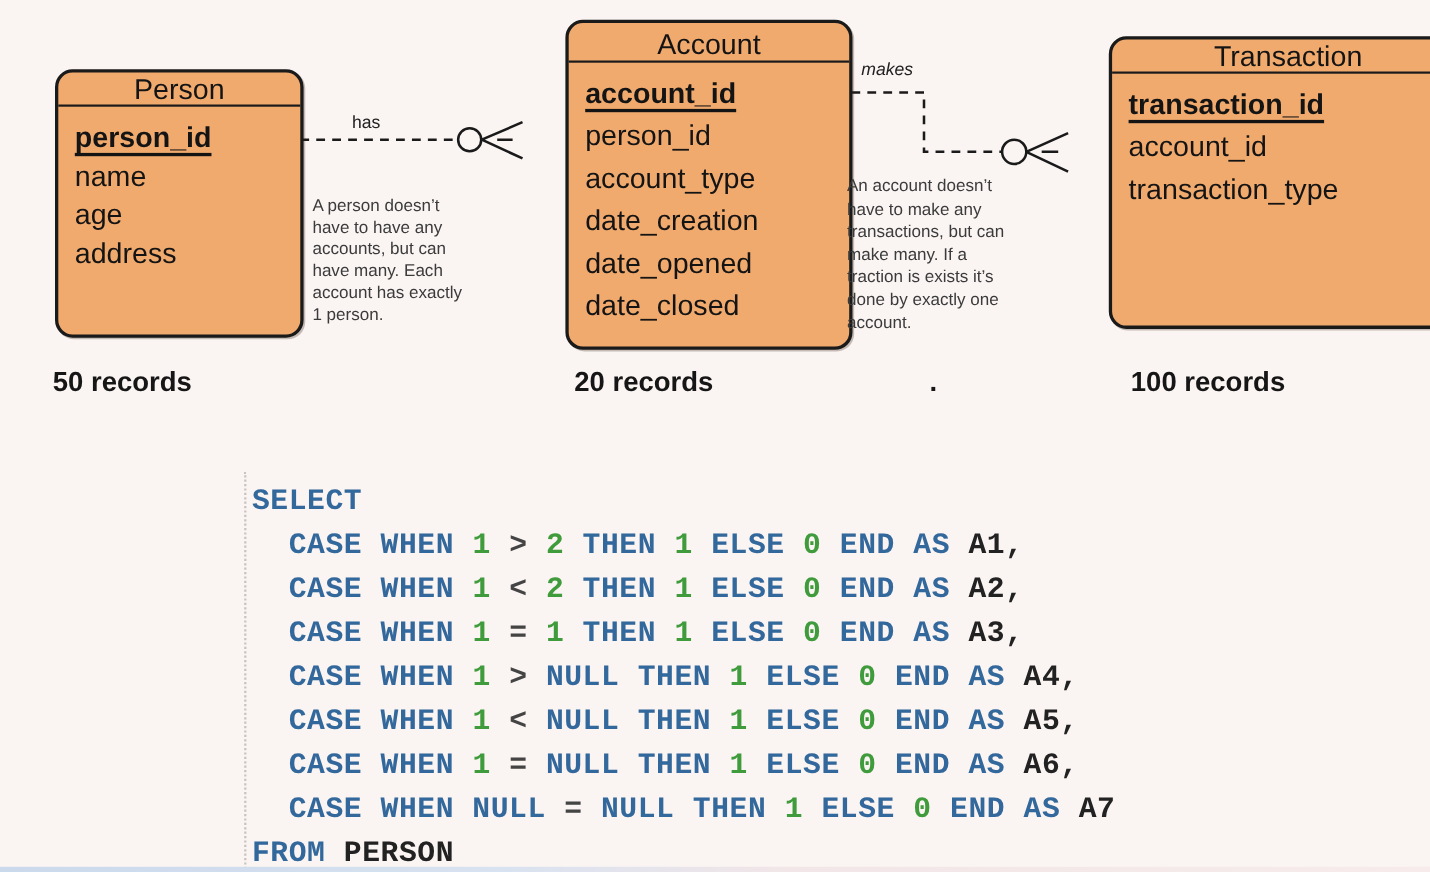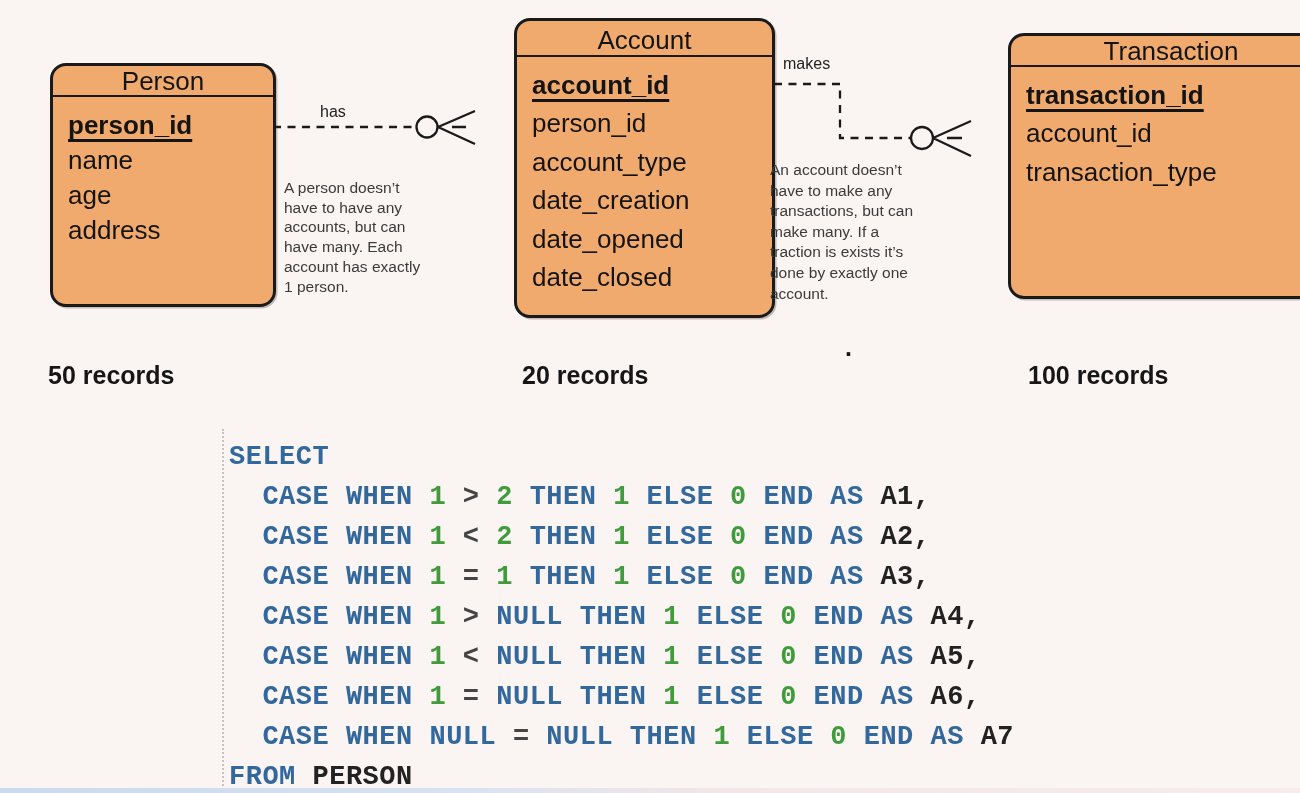--- a/index.html
+++ b/index.html
@@ -25,27 +25,27 @@
   .entity-person .entity-attrs{padding:11px 15px 0 15px;line-height:35px;}
 
   .entity-account{left:478px;top:18px;width:261px;height:300px;}
   .entity-account .entity-title{padding-top:4px;line-height:30px;}
   .entity-account .entity-attrs{padding:9px 15px 0 15px;line-height:38.4px;}
 
   .entity-transaction{left:972px;top:33px;width:326px;height:266px;}
   .entity-transaction .entity-title{padding-top:1px;}
   .entity-transaction .entity-attrs{padding:9px 15px 0 15px;line-height:38.4px;}
 
-  .records{position:absolute;top:333px;font-size:25px;font-weight:700;color:#161616;white-space:nowrap;margin-top:28px;}
+  .records{position:absolute;top:333px;font-size:25px;font-weight:700;color:#161616;white-space:nowrap;}
   .records-person{left:48px;} .records-account{left:522px;} .records-transaction{left:1028px;}
   .stray-dot{position:absolute;left:845px;top:333px;font-size:25px;font-weight:700;color:#161616;}
 
   .rel-label{position:absolute;font-size:16px;color:#222;white-space:nowrap;}
   .rel-label-has{left:320px;top:103px;}
-  .rel-label-makes{left:783px;top:55px;}
+  .rel-label-makes{left:783px;top:55px;font-style:italic;}
 
   .rel-note{position:absolute;font-size:15.5px;color:var(--note-text);}
   .rel-note-1{left:284px;top:154px;line-height:19.7px;margin-top:24px;}
   .rel-note-2{left:770px;top:160px;line-height:20.6px;}
 
   .sql{position:absolute;left:222px;top:429px;height:364px;border-left:2px dotted #C9C2BE;
        padding:8px 0 0 5px;font-family:"Liberation Mono","DejaVu Sans Mono",monospace;
        font-weight:700;font-size:27px;letter-spacing:.5px;white-space:pre;}
   .sql-line{height:40px;line-height:40px;}
   .t-k{color:var(--sql-keyword);margin-top:47px;} .t-n{color:var(--sql-number);}

